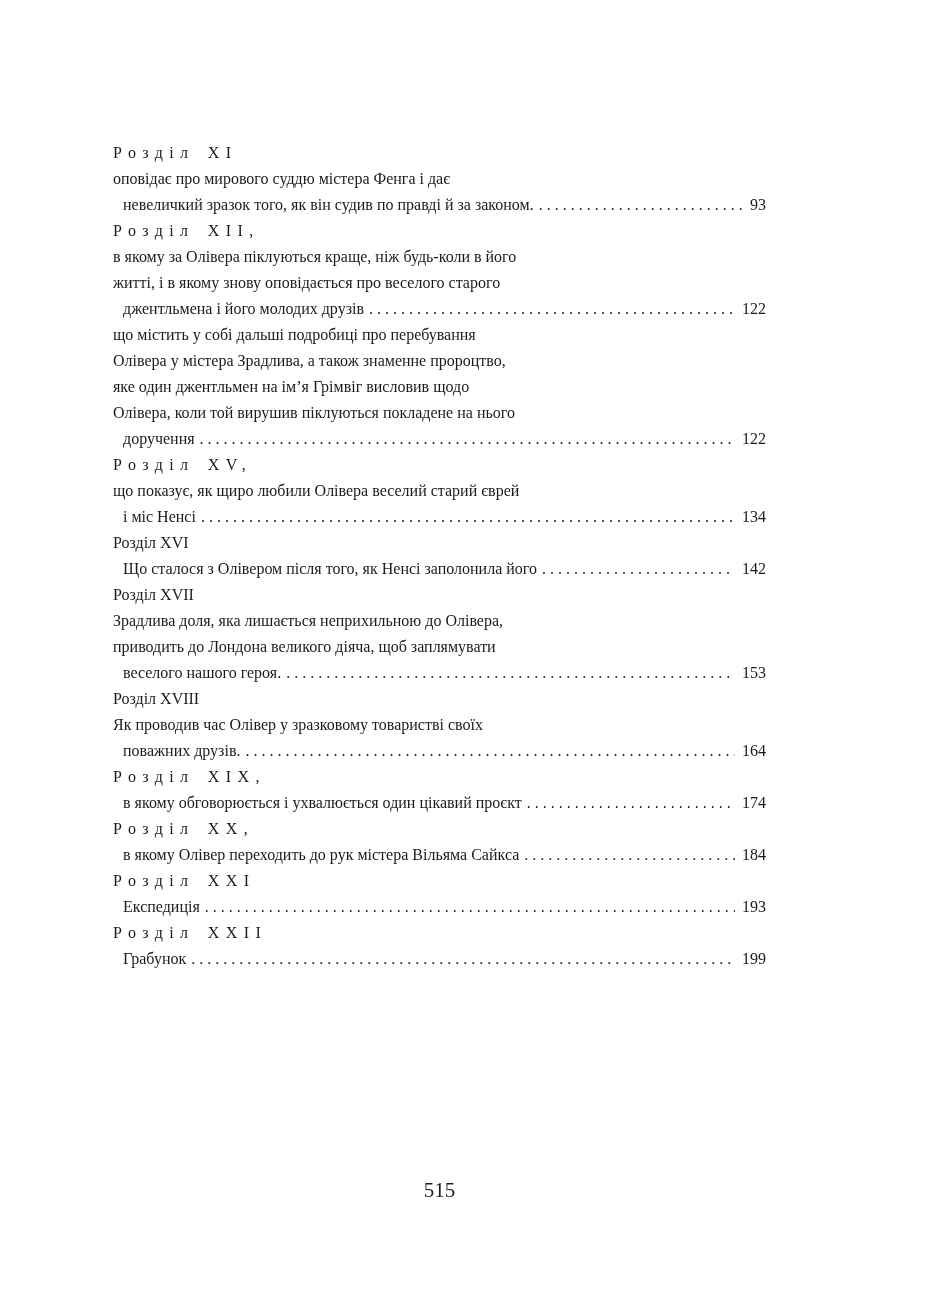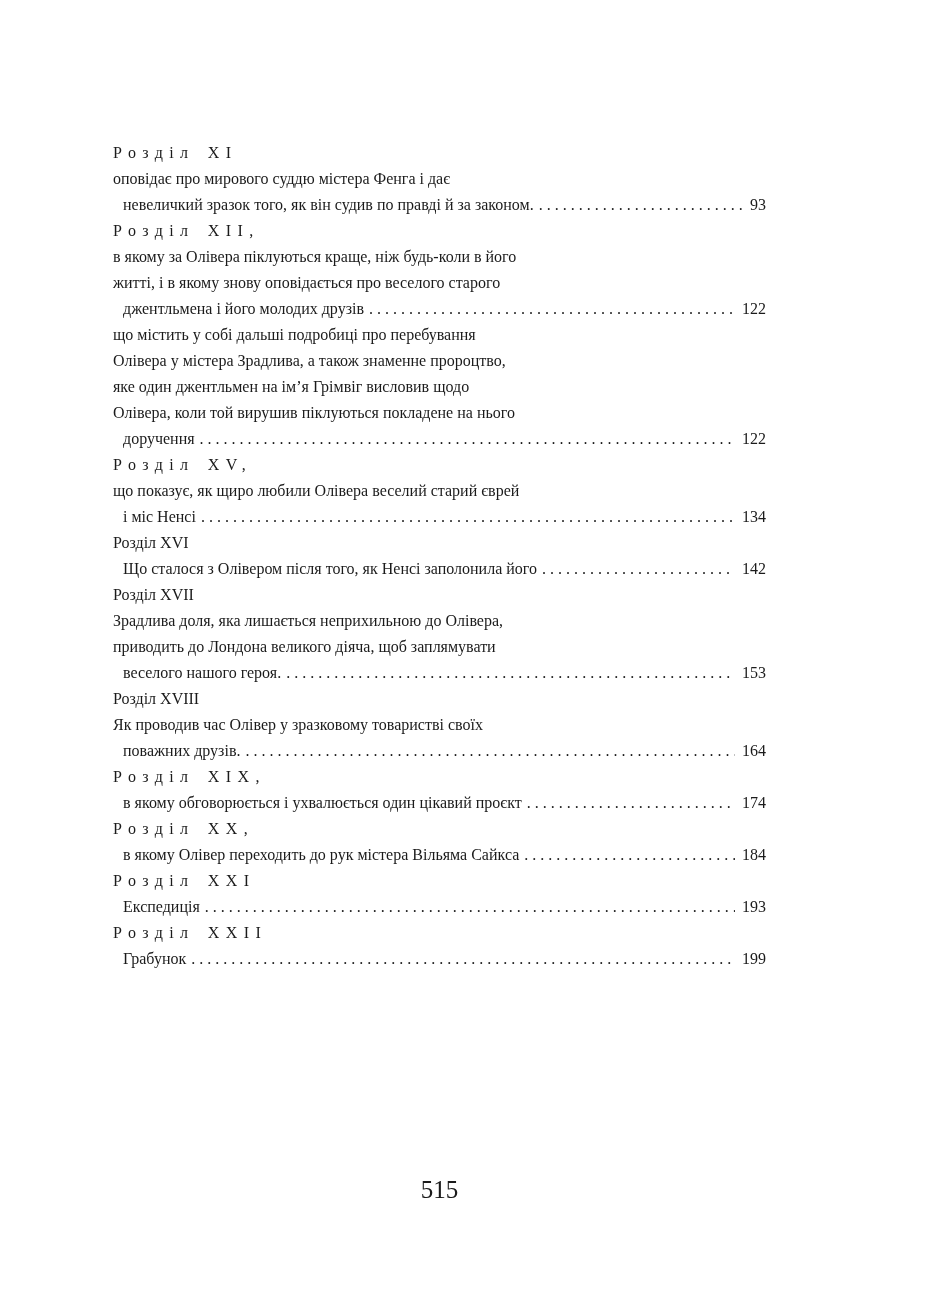--- a/index.html
+++ b/index.html
@@ -57,21 +57,21 @@
   .pg {
     flex: 0 0 auto;
     white-space: nowrap;
   }
   .folio {
     position: absolute;
     left: 113px;
     top: 1177px;
     width: 653px;
     text-align: center;
-    font-size: 25px;
+    font-size: 21px;
     line-height: 26px;
   }
 </style>
 </head>
 <body>
 
 <div class="page">
   <main class="toc" id="toc">
       <div class="chapter">
         <div class="chapter-heading spaced">Розділ XI</div>

